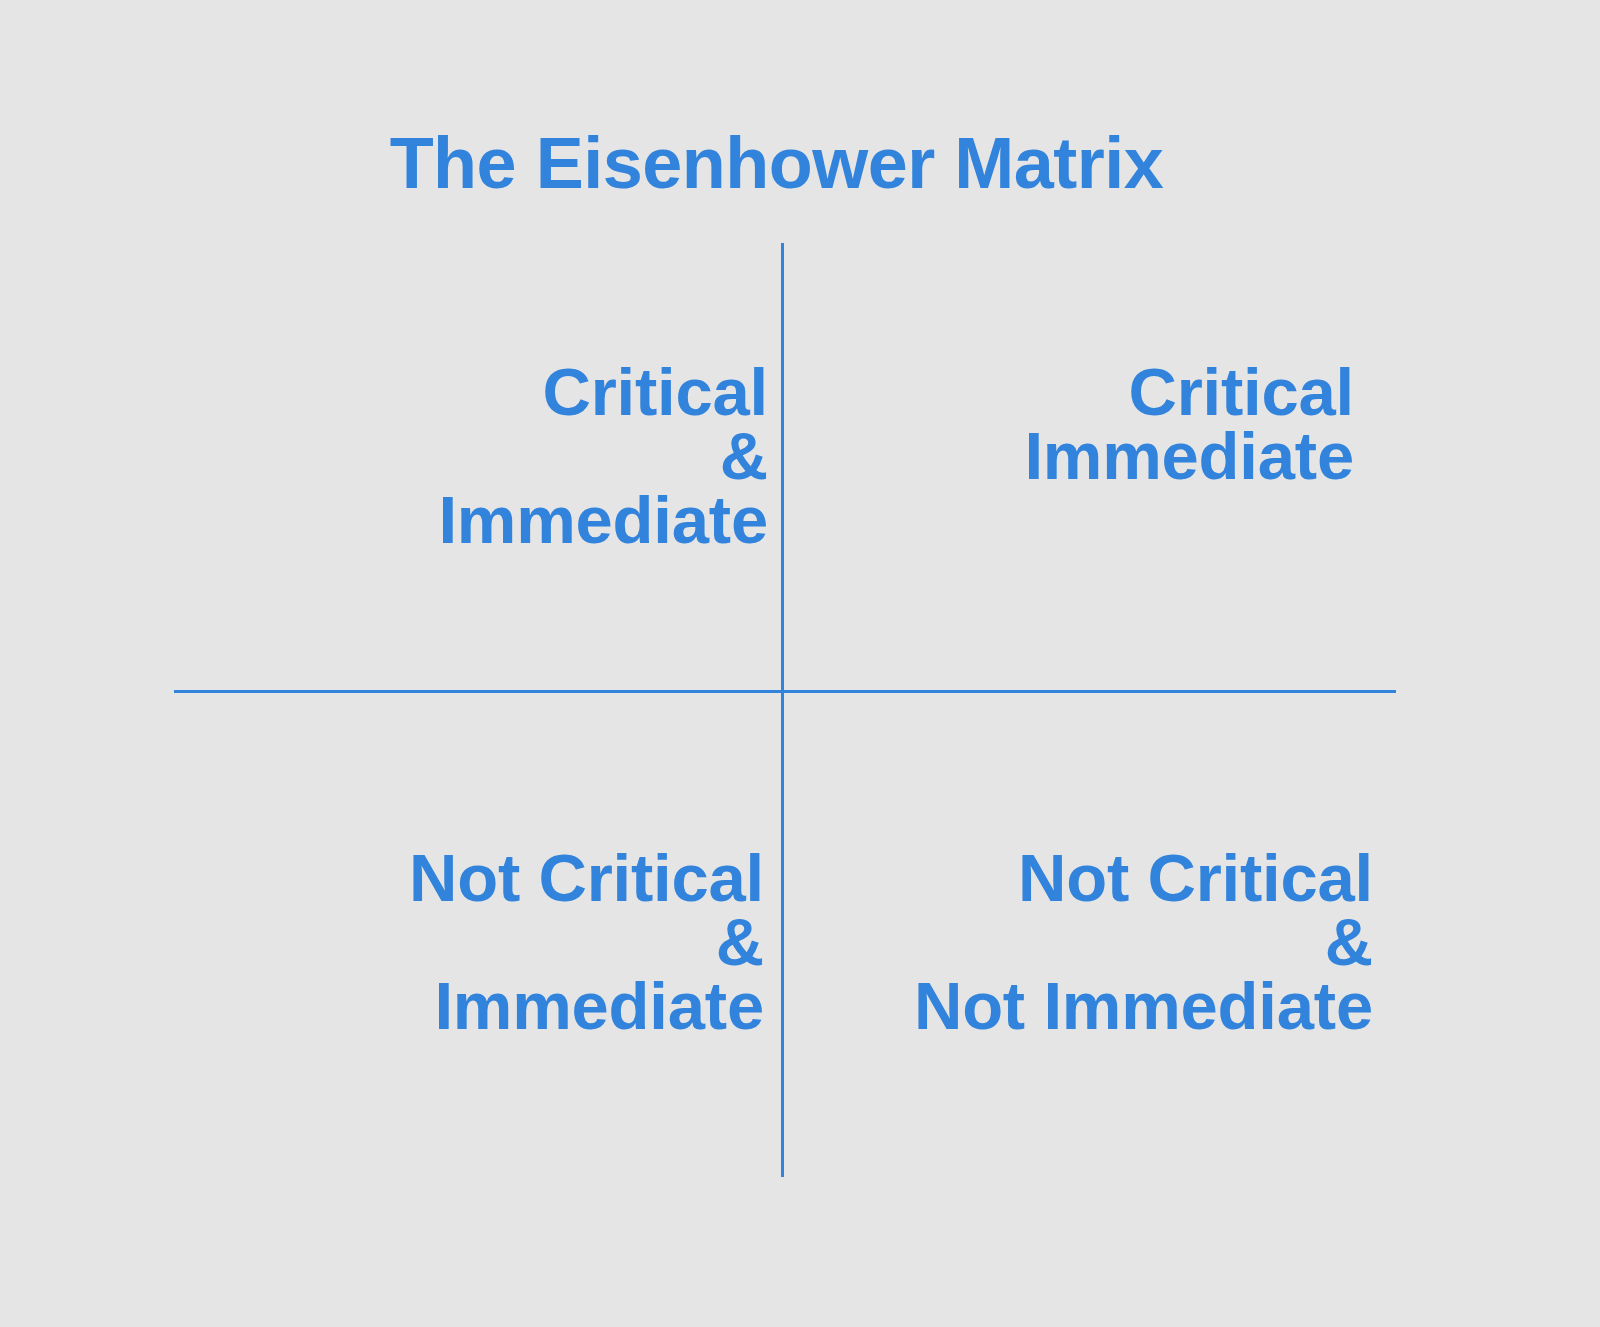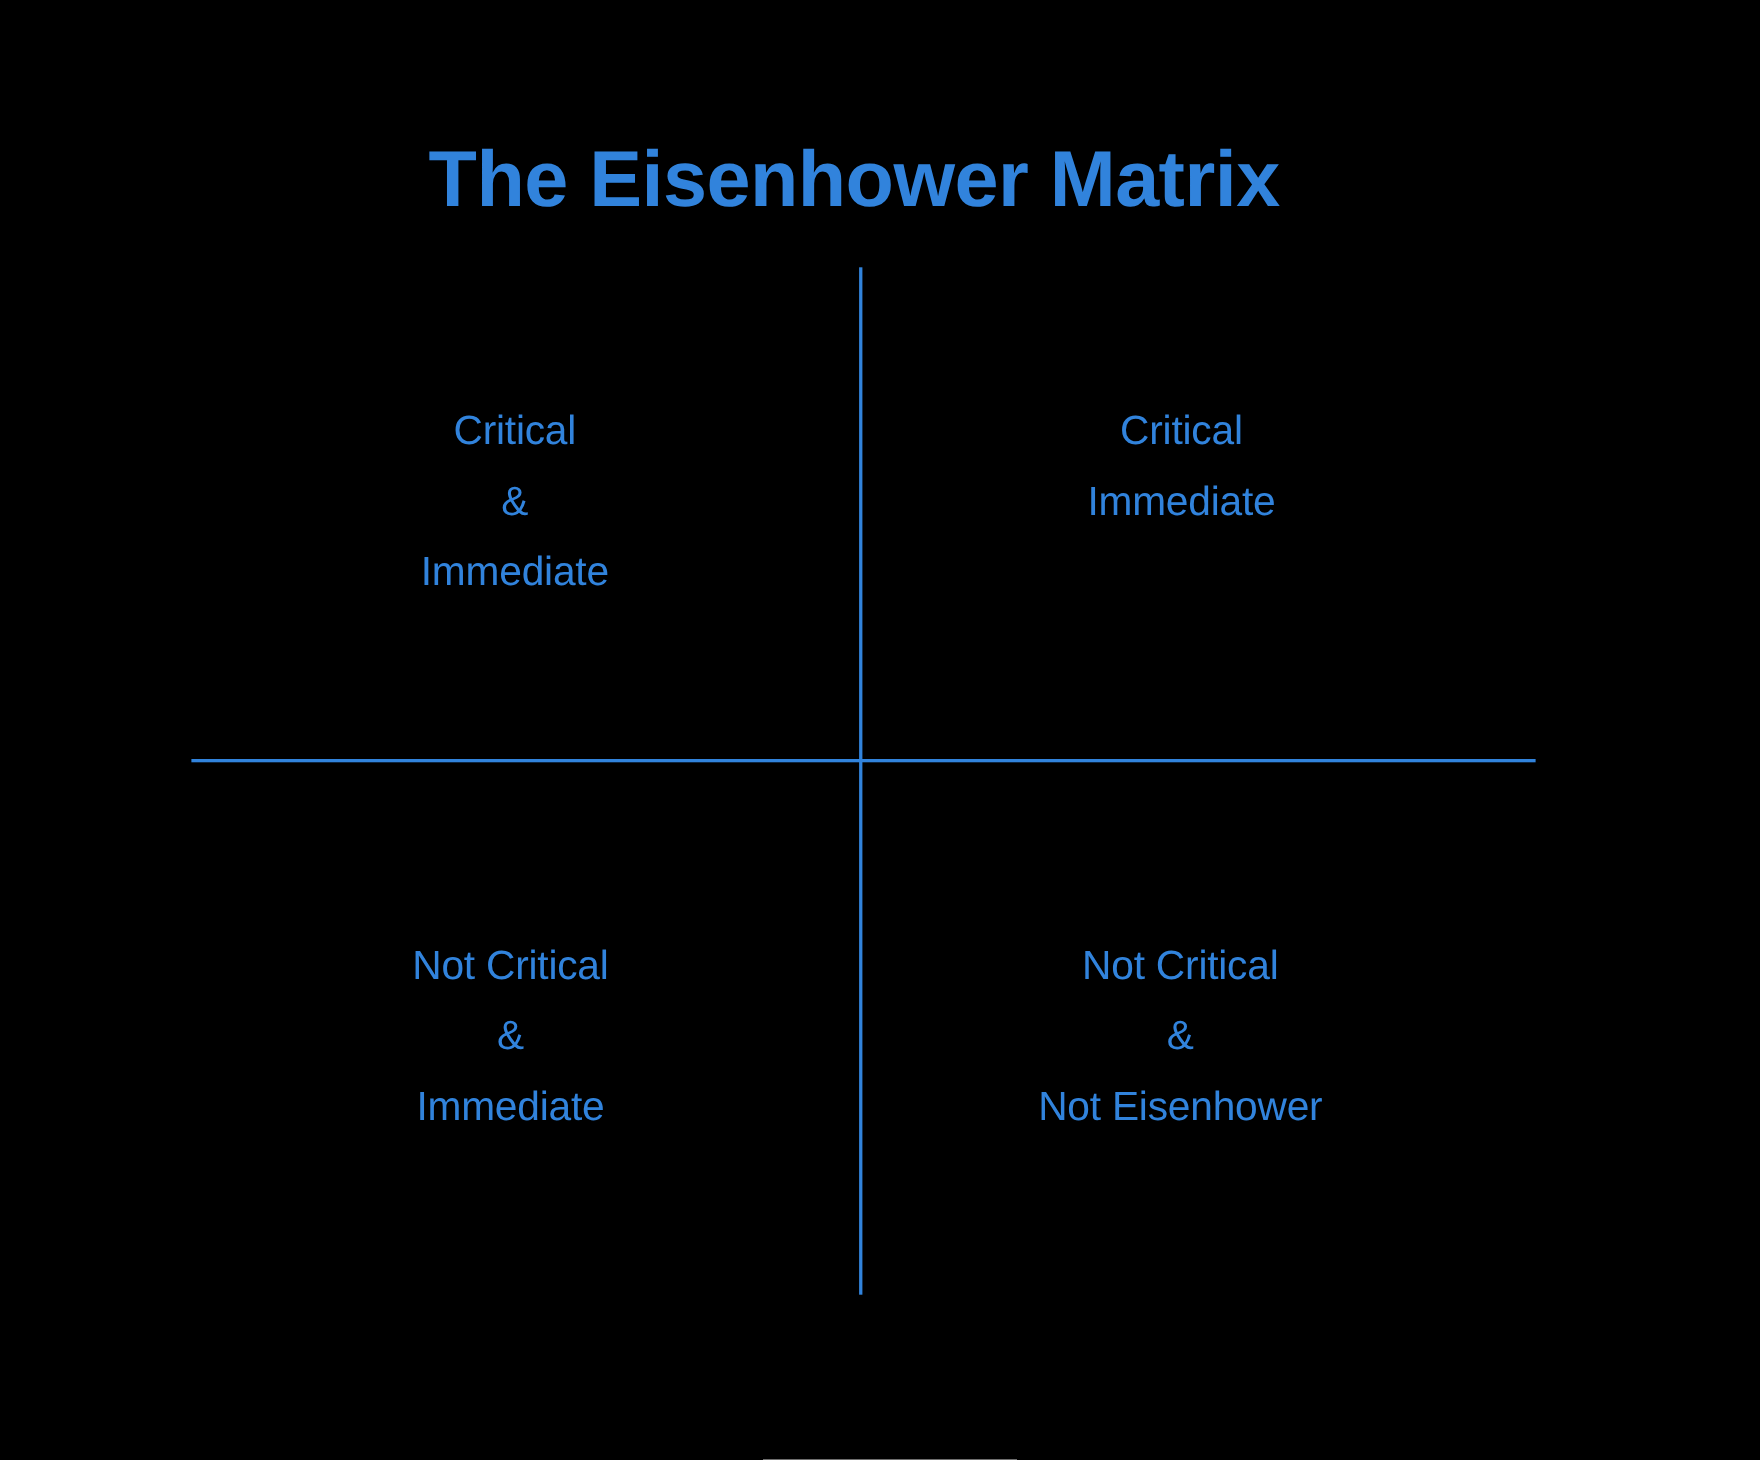--- a/index.html
+++ b/index.html
@@ -10,21 +10,21 @@
   }
   body {
     font-family: "Liberation Sans", "DejaVu Sans", sans-serif;
     -webkit-font-smoothing: antialiased;
   }
 
   #canvas {
     position: relative;
     width: 1600px;
     height: 1327px;
-    background: #000000;
+    background: #e5e5e5;
     overflow: hidden;
   }
 
   
   .matrix-title {
     position: absolute;
     left: 0;
     top: 121px;
     width: 1553px;            
     text-align: center;
@@ -50,24 +50,24 @@
   .divider-horizontal {
     left: 174px;
     top: 690px;
     width: 1222px;
     height: 3px;
   }
 
   
   .quadrant-label {
     position: absolute;
-    text-align: center;
+    text-align: right;
     color: #3183DC;
-    font-size: 37px;
-    font-weight: 400;
+    font-size: 67px;
+    font-weight: 700;
     line-height: 64px;
     letter-spacing: -0.2px;
     white-space: nowrap;
   }
   .quadrant-label .label-line {
     display: block;
   }
 
   
   .quadrant-tl {
@@ -118,16 +118,16 @@
 
   <div class="quadrant-label quadrant-bl">
     <span class="label-line">Not Critical</span>
     <span class="label-line">&amp;</span>
     <span class="label-line">Immediate</span>
   </div>
 
   <div class="quadrant-label quadrant-br">
     <span class="label-line">Not Critical</span>
     <span class="label-line">&amp;</span>
-    <span class="label-line">Not Eisenhower</span>
+    <span class="label-line">Not Immediate</span>
   </div>
 
 </div>
 
 </body></html>

